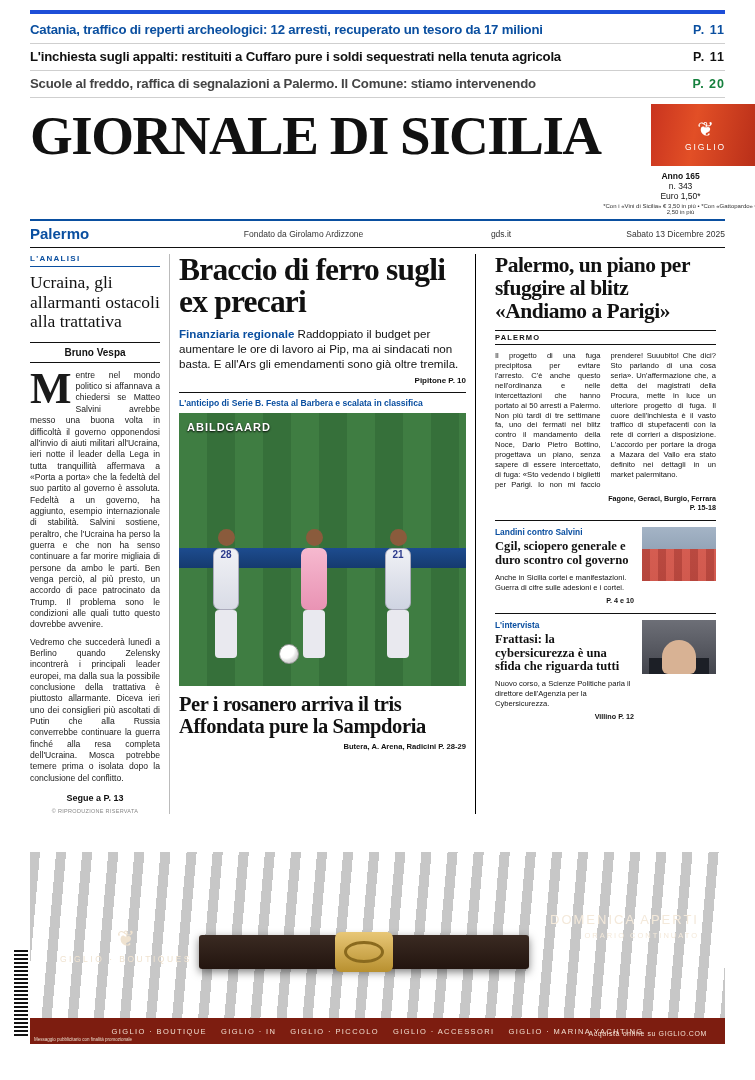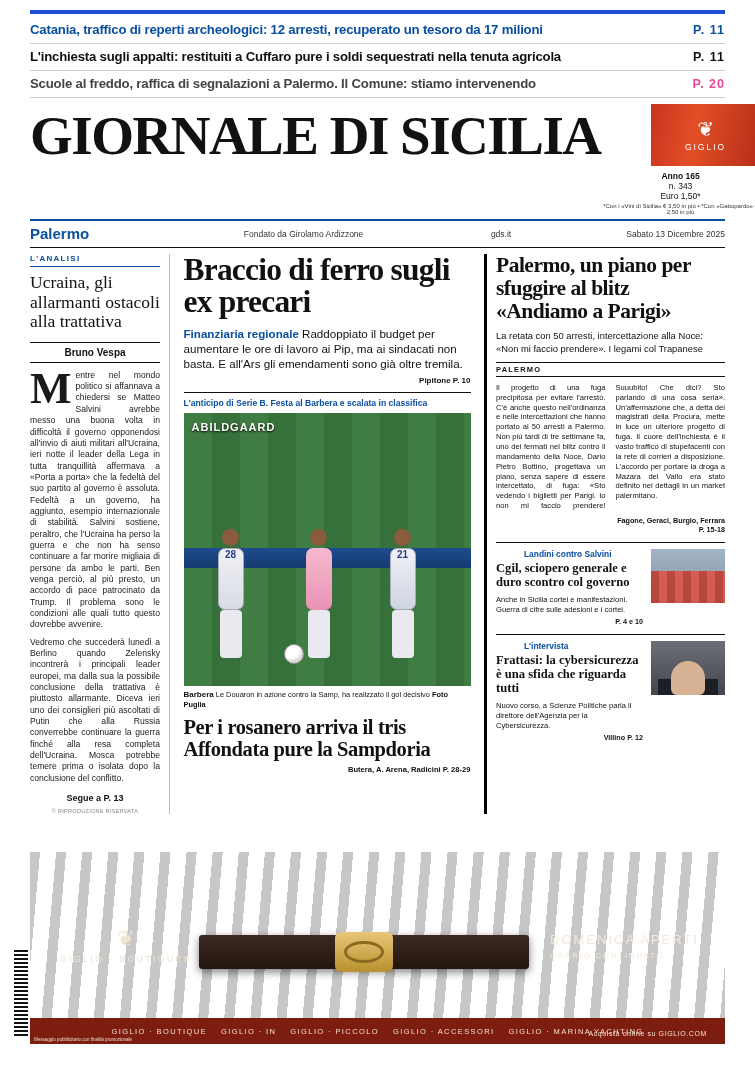--- a/index.html
+++ b/index.html
@@ -20,21 +20,21 @@
     border-bottom: 1px solid #cfcfcf;
     padding: 5px 0 6px 0;
   }
   .teaser:first-child { border-top: 4px solid #1d4ed8; padding-top:8px; }
   .teaser-text { flex:1; font-size: 13.2px; font-weight: bold; letter-spacing:-0.2px; }
   .teaser-1 .teaser-text { color:#0a4fa0; }
   .teaser-2 .teaser-text { color:#111; }
   .teaser-3 .teaser-text { color:#444; font-weight:bold; }
   .teaser-page { font-size: 12.5px; font-weight: bold; white-space: nowrap; letter-spacing:1px; }
   .teaser-1 .teaser-page { color:#0a4fa0; }
-  .teaser-3 .teaser-page { color:#ec4899; }
+  .teaser-3 .teaser-page { color:#15803d; }
 
   
   .masthead { display:flex; align-items:flex-start; padding: 2px 30px 0 30px; }
   .mast-title {
     font-family: "Liberation Serif", serif;
     font-weight: bold;
     font-size: 55px;
     line-height: 0.95;
     letter-spacing: -1.5px;
     margin-top: 6px;
@@ -62,24 +62,24 @@
     border-top: 2px solid #0a4fa0;
     border-bottom: 1px solid #111;
     display:flex; align-items:center;
     padding: 4px 0 5px 0;
   }
   .city-name { color:#0a4fa0; font-size: 15px; font-weight:bold; width:150px; }
   .city-mid { flex:1; display:flex; justify-content:space-around; font-size: 8.5px; color:#333; }
   .city-date { width: 150px; text-align:right; font-size: 8.5px; color:#333; }
 
   
-  .main { display:flex; padding: 0 30px; margin-top: 6px; justify-content: space-between; }
+  .main { display:flex; padding: 0 30px; margin-top: 6px; }
   .col-left { width: 140px; padding-right: 9px; border-right: 1px solid #bbb; }
   .col-center { width: 305px; padding: 0 9px; }
-  .col-right { width: 241px; padding-left: 9px; border-left: 3px solid #000000; }
+  .col-right { width: 241px; padding-left: 19px; border-left: 1px solid #000000; }
 
   
   .kicker {
     font-size: 8px; font-weight:bold; letter-spacing:1.3px; color:#0a4fa0;
     border-bottom:1px solid #0a4fa0; padding-bottom:3px; margin-bottom:6px;
   }
   .left-head {
     font-family:"Liberation Serif", serif;
     font-size: 17.5px; line-height:1.12; font-weight: normal; color:#111;
     margin-bottom: 10px;
@@ -160,21 +160,21 @@
   }
   .r-sub { font-size: 9.4px; line-height:1.3; margin-bottom:7px; }
   .label-bar { border-top:1px solid #111; border-bottom:1px solid #111;
     font-size: 7.5px; font-weight:bold; letter-spacing:1.2px; padding:2px 0; margin-bottom:6px; }
   .two-col { column-count:2; column-gap:10px; font-size:7.6px; line-height:1.3; text-align:justify; }
   .r-credit { font-size:7.2px; font-weight:bold; text-align:right; margin-top:5px; }
   .r-pages { font-size:7.2px; font-weight:bold; text-align:right; }
 
   .brief { border-top:1px solid #111; margin-top:8px; padding-top:6px; display:flex; gap:8px; }
   .brief-txt { flex:1; }
-  .brief-kicker { font-size:8.4px; font-weight:bold; color:#0a4fa0; margin-bottom:3px;margin-left:28px; }
+  .brief-kicker { font-size:8.4px; font-weight:bold; color:#0a4fa0; margin-bottom:3px; }
   .brief-head { font-family:Liberation Serif, serif; font-weight:bold; font-size:12.6px; line-height:1.1; }
   .brief-sub { font-size:7.6px; line-height:1.3; margin-top:5px; }
   .brief-page { font-size:7.2px; font-weight:bold; text-align:right; margin-top:3px; }
   .brief-thumb { width: 74px; height: 54px; flex:none; overflow:hidden; background:#ccc; }
   .thumb-protest { background: linear-gradient(#a4b4c6,#7d8fa4); position:relative; }
   .thumb-protest:after{content:""; position:absolute; bottom:0; left:0; right:0; height:60%;
     background: repeating-linear-gradient(90deg,#c0392b 0 8px,#e0503f 8px 16px); opacity:.85;}
   .thumb-man { background: linear-gradient(#6d6f77,#43454d); position:relative; }
   .thumb-man:after{content:""; position:absolute; bottom:0; left:50%; transform:translateX(-50%);
     width:34px; height:34px; border-radius:50% 50% 6px 6px; background:#d8b294;}
@@ -190,21 +190,21 @@
   .ad-folds { position:absolute; inset:0;
      background: repeating-linear-gradient(95deg, rgba(0,0,0,.22) 0 10px, rgba(255,255,255,.10) 10px 26px);}
   .ad-logo { position:absolute; left:30px; top:76px; color:#f0e3d0; text-align:center; }
   .ad-logo .m { font-size:22px; line-height:1; }
   .ad-logo .t { font-size:8.5px; letter-spacing:2.5px; margin-top:4px; }
   .belt { position:absolute; left:48%; top:52%; transform:translate(-50%,-50%); width:330px; height:34px;
     background: linear-gradient(#3a2a22,#23150f); border-radius:3px; box-shadow:0 3px 8px rgba(0,0,0,.5); }
   .buckle { position:absolute; left:50%; top:50%; transform:translate(-50%,-50%);
     width:58px; height:40px; background: linear-gradient(#e8c777,#b8902f); border-radius:6px; }
   .buckle:after{ content:""; position:absolute; inset:9px; border:3px solid #8a6a1e; border-radius:50%;}
-  .ad-right { position:absolute; right:26px; top:80px; text-align:left; color:#f4e9da; }
+  .ad-right { position:absolute; right:26px; top:60px; text-align:right; color:#f4e9da; }
   .ad-right .l1 { font-size: 13px; letter-spacing:2px; }
   .ad-right .l2 { font-size: 7.5px; letter-spacing:2px; margin-top:4px; }
   .ad-strip { position:absolute; left:0; right:0; bottom:0; height:26px; background:#7d1d10;
     display:flex; align-items:center; justify-content:center; gap:14px; color:#f1ded0; font-size:7.5px;
     letter-spacing:1.4px; }
   .ad-shop { position:absolute; right:18px; bottom:7px; font-size:7px; color:#f1ded0; letter-spacing:.6px;}
   .barcode { position:absolute; left:14px; bottom:44px; width:14px; height:86px;
      background: repeating-linear-gradient(0deg,#111 0 2px,#fff 2px 4px);}
   .ad-fine { position:absolute; left:4px; bottom:2px; font-size:4.5px; color:#e9d8c8; }
 </style>
@@ -299,31 +299,27 @@
           <div class="p-head"></div>
           <div class="p-body">
               <div class="p-num">21</div>
             </div>
           <div class="p-legs"></div>
         </div>
         <div class="ball"></div>
         <div class="shirt-ad">ABILDGAARD</div>
       </div>
 
-      <div class="caption">
-        <b>Barbera</b><span> Le Douaron in azione contro la Samp, ha realizzato il gol decisivo </span><span class="credit">Foto Puglia</span>
-      </div>
 
       <div class="sec-head">Per i rosanero arriva il tris Affondata pure la Sampdoria</div>
       <div class="sec-credit">Butera, A. Arena, Radicini  P. 28-29</div>
     </div>
 
     <div class="col-right">
       <div class="r-head">Palermo, un piano per sfuggire al blitz «Andiamo a Parigi»</div>
-      <div class="r-sub">La retata con 50 arresti, intercettazione alla Noce: «Non mi faccio prendere». I legami col Trapanese</div>
       <div class="label-bar">PALERMO</div>
       <div class="two-col">
         <span>Il progetto di una fuga precipitosa per evitare l'arresto. C'è anche questo nell'ordinanza e nelle intercettazioni che hanno portato ai 50 arresti a Palermo. Non più tardi di tre settimane fa, uno dei fermati nel blitz contro il mandamento della Noce, Dario Pietro Bottino, progettava un piano, senza sapere di essere intercettato, di fuga: «Sto vedendo i biglietti</span>
         <span>per Parigi. Io non mi faccio prendere! Suuubito! Che dici? Sto parlando di una cosa seria». Un'affermazione che, a detta dei magistrati della Procura, mette in luce un ulteriore progetto di fuga. Il cuore dell'inchiesta è il vasto traffico di stupefacenti con la rete di corrieri a disposizione. L'accordo per portare la droga a Mazara del Vallo era stato definito nei dettagli in un market palermitano.</span>
       </div>
       <div class="r-credit">Fagone, Geraci, Burgio, Ferrara</div>
       <div class="r-pages">P. 15-18</div>
 
       <div class="brief">
         <div class="brief-txt">

